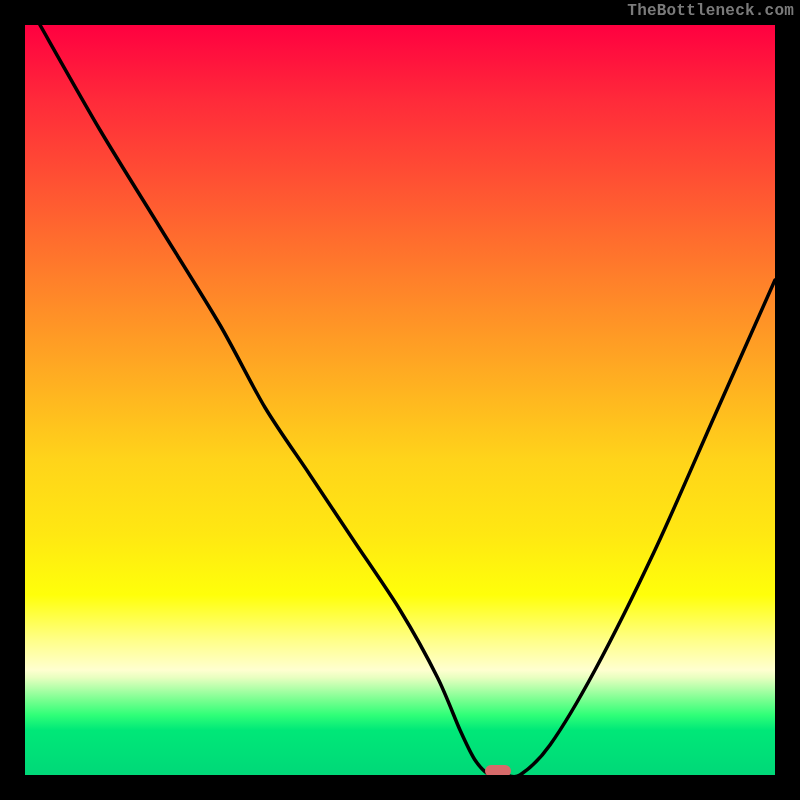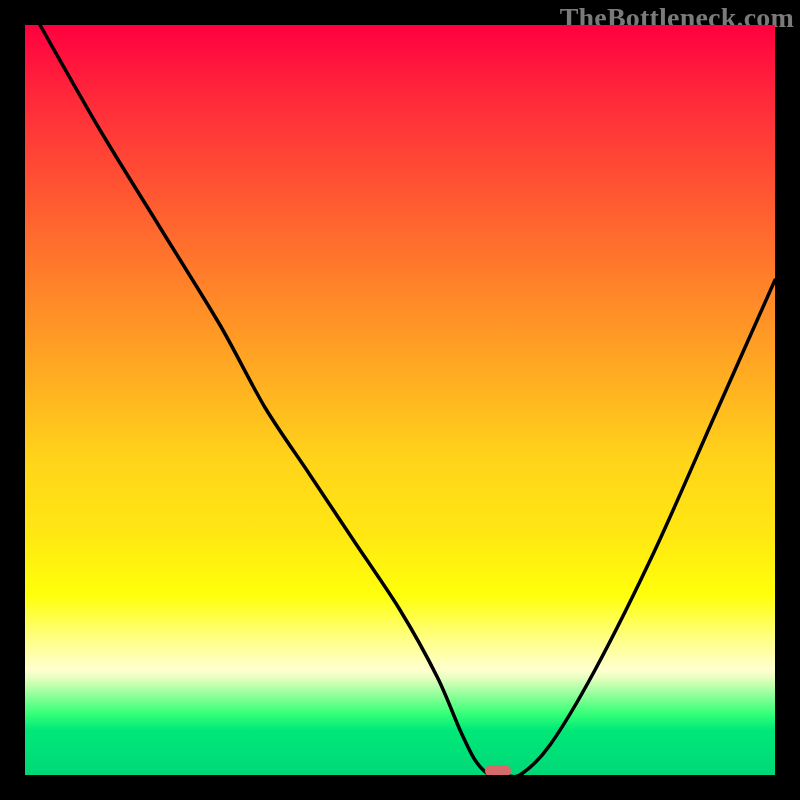--- a/index.html
+++ b/index.html
@@ -56,22 +56,22 @@
     position: absolute;
     left: 0;
     top: 0;
     width: 750px;
     height: 750px;
   }
   .watermark {
     position: absolute;
     top: 2px;
     right: 6px;
-    font-family: Liberation Serif, serif;
-    font-size: 28px;
+    font-family: Liberation Mono, monospace;
+    font-size: 16px;
     font-weight: 600;
     color: #7a7a7a;
     letter-spacing: 0.2px;
   }
   .marker {
     position: absolute;
     width: 26px;
     height: 12px;
     border-radius: 6px;
     background: #d66a6a;

